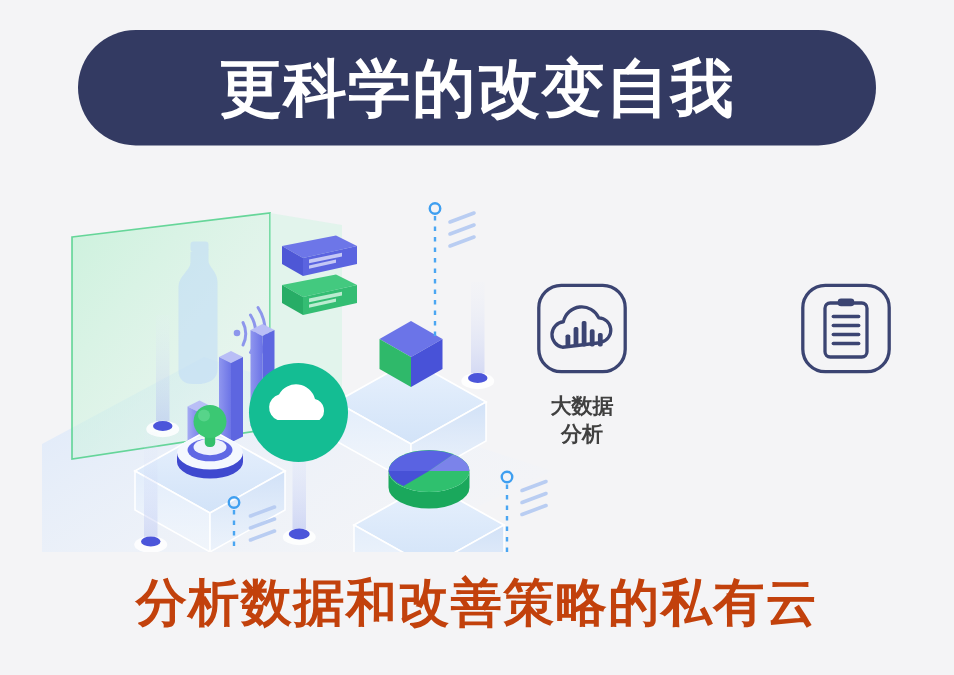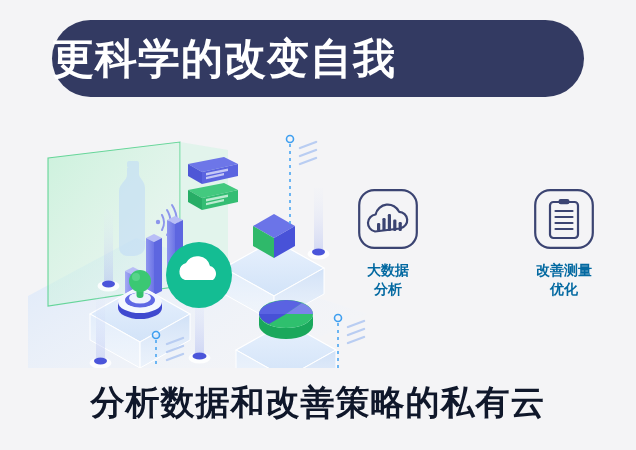--- a/index.html
+++ b/index.html
@@ -20,20 +20,21 @@
   #header-pill {
     position: absolute;
     left: 52px;
     top: 20px;
     width: 532px;
     height: 77px;
     background: #333a62;
     border-radius: 39px;
     display: flex;
     align-items: center;
+    justify-content: center;
     box-sizing: border-box;
   }
   #header-title {
     color: #ffffff;
     font-size: 42px;
     font-weight: bold;
     letter-spacing: 1px;
     line-height: 1;
     white-space: nowrap;
   }
@@ -65,36 +66,36 @@
   }
   .feature-icon-box {
     width: 66px;
     height: 66px;
     display: flex;
     align-items: center;
     justify-content: center;
   }
   .feature-label {
     margin-top: 9px;
-    color: #0369a1;
+    color: #404040;
     font-size: 14px;
     font-weight: bold;
     line-height: 1.35;
     text-align: center;
     white-space: pre-line;
   }
 
   
   #footer-text {
     position: absolute;
     left: 0;
     top: 382px;
     width: 636px;
     text-align: center;
-    color: #0f172a;
+    color: #c2410c;
     font-size: 34px;
     font-weight: bold;
     letter-spacing: 1px;
     line-height: 1.2;
     white-space: nowrap;
   }
 </style>
 </head>
 <body>
 
@@ -321,22 +322,20 @@
           <rect x="17" y="14" width="28" height="36" rx="3.5" fill="none" stroke="#3b4472" stroke-width="2.2"></rect>
           <rect x="25.5" y="11" width="11" height="5.2" rx="2.2" fill="#3b4472"></rect>
           <g stroke="#3b4472" stroke-width="2.2" stroke-linecap="round">
             <line x1="22.5" y1="23" x2="39.5" y2="23"></line>
             <line x1="22.5" y1="29" x2="39.5" y2="29"></line>
             <line x1="22.5" y1="35" x2="39.5" y2="35"></line>
             <line x1="22.5" y1="41" x2="39.5" y2="41"></line>
           </g>
         </svg>
       </div>
-      <div class="feature-label">改善测量
-优化</div>
     </div>
 
 
   </div>
 
   <div id="footer-text">分析数据和改善策略的私有云</div>
 
 </div>
 
 </body></html>

